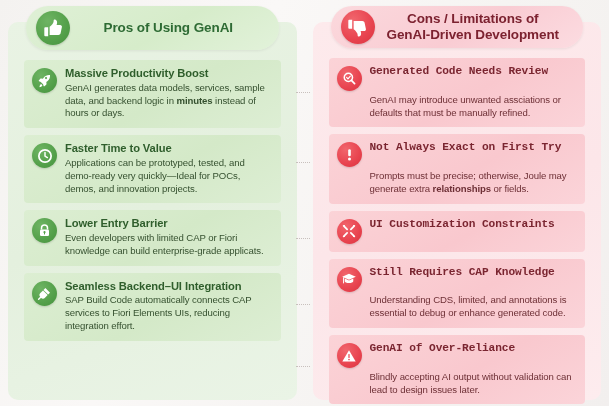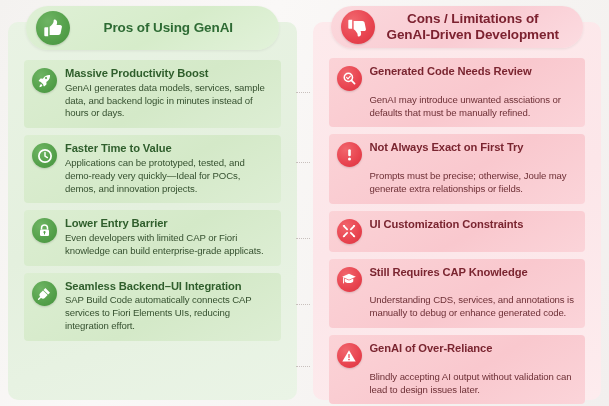--- a/index.html
+++ b/index.html
@@ -149,31 +149,31 @@
   .card-text { flex: 1; min-width: 0; }
 
   .card-title {
     font-size: 11.2px;
     font-weight: bold;
     line-height: 1.22;
     margin-bottom: 1px;
     letter-spacing: -0.1px;
   }
   .col-pros .card-title { color: #2f5e2c; }
-  .col-cons .card-title { color: #7a2530; }
+  .col-cons .card-title { color: #7a2530; font-family: Liberation Mono, monospace; }
 
   .card-desc {
     font-size: 9.6px;
     line-height: 1.34;
     letter-spacing: -0.1px;
   }
   .col-pros .card-desc { color: #35502f; }
   .col-cons .card-desc { color: #6e3036; margin-top: 15px; }
 
-  .card-desc b { font-weight: normal; }
+  .card-desc b { font-weight: bold; }
 
   
   .tick {
     position: absolute;
     width: 14px;
     height: 0;
     border-top: 1.5px dotted #c8c0bd;
     z-index: 3;
   }
 </style>
@@ -321,21 +321,21 @@
         <div class="card">
           <div class="card-badge badge-red">
             <svg width="16" height="16" viewBox="0 0 24 24" fill="#ffffff" aria-hidden="true">
               <path d="M12 4L1.8 8.6 12 13.2l10.2-4.6L12 4z"></path>
               <path d="M5.6 11.4v3.8c0 1.6 2.9 2.9 6.4 2.9s6.4-1.3 6.4-2.9v-3.8L12 14.4l-6.4-3z"></path>
               <rect x="3.1" y="9" width="1.5" height="9.6" rx="0.7"></rect>
             </svg>
           </div>
           <div class="card-text">
             <div class="card-title">Still Requires CAP Knowledge</div>
-            <div class="card-desc">Understanding CDS, services, and annotations is manually to debug or enhance generated code.</div>
+            <div class="card-desc">Understanding CDS, limited, and annotations is essential to debug or enhance generated code.</div>
           </div>
         </div>
 
         <div class="card">
           <div class="card-badge badge-red">
             <svg width="16" height="16" viewBox="0 0 24 24" aria-hidden="true">
               <path d="M12 3.2L22 20.4H2L12 3.2z" fill="#ffffff"></path>
               <rect x="11.1" y="9" width="1.8" height="6" rx="0.9" fill="#e8434f"></rect>
               <circle cx="12" cy="17.4" r="1.2" fill="#e8434f"></circle>
             </svg>

